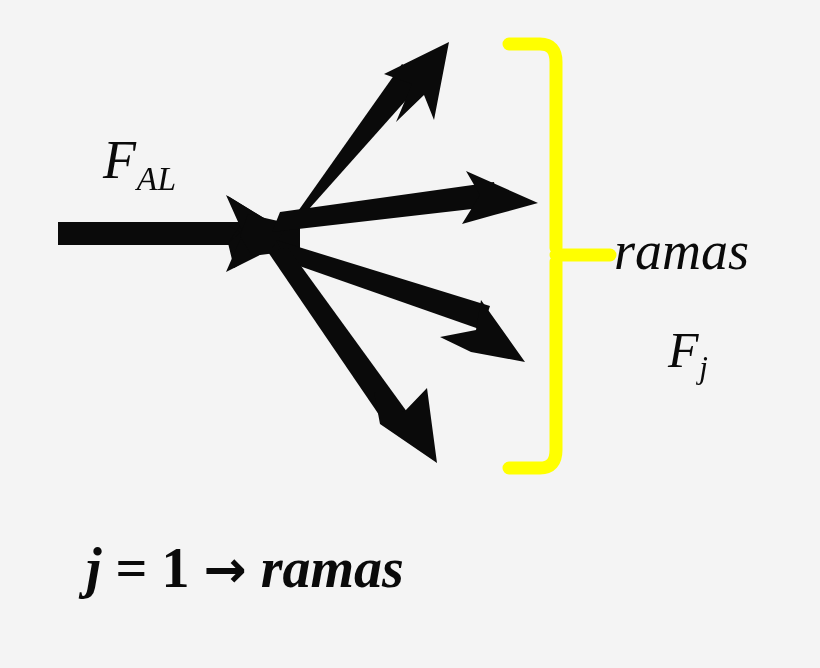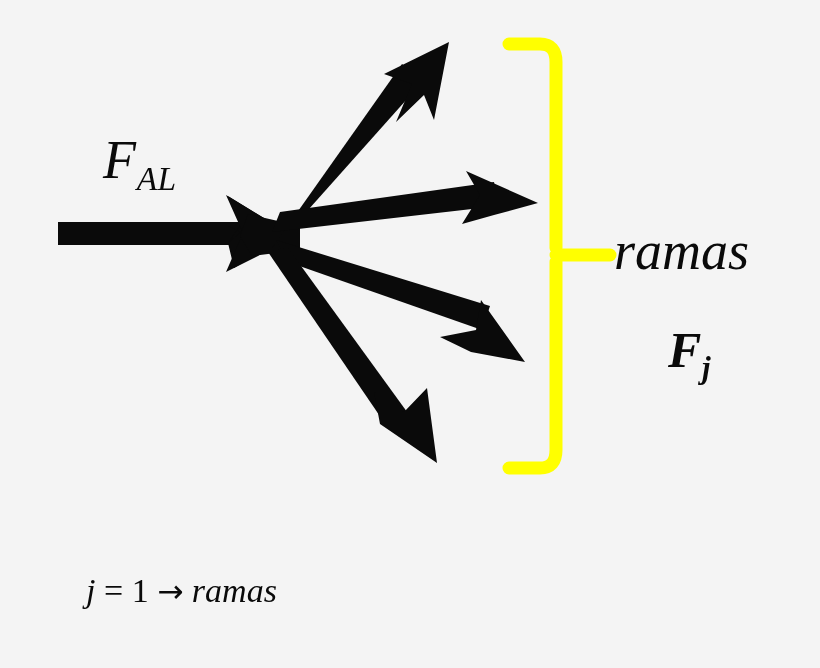--- a/index.html
+++ b/index.html
@@ -54,24 +54,24 @@
   .arrow-glyph {
     font-style: normal;
     font-family: "DejaVu Sans", sans-serif;
     font-size: 0.92em;
   }
 
   
   #label-f-al      { left: 103px; top: 133px; font-size: 54px; }
   #label-f-i-al    { left: 92px;  top: 268px; font-size: 54px; }
   #label-ramas     { left: 614px; top: 224px; font-size: 54px; }
-  #label-f-j       { left: 668px; top: 325px; font-size: 50px; font-weight: bold; }
+  #label-f-j       { left: 668px; top: 325px; font-size: 50px; }
   #label-f-i-j     { left: 660px; top: 385px; font-size: 50px; }
   #label-eq-i      { left: 86px;  top: 473px; font-size: 50px; }
-  #label-eq-j      { left: 86px;  top: 574px; font-size: 34px; }
+  #label-eq-j      { left: 86px;  top: 540px; font-size: 56px; font-weight: bold; }
 </style>
 </head>
 <body>
 
 <div id="diagram-root">
 
   <svg id="diagram-canvas" viewBox="0 0 820 668" xmlns="http://www.w3.org/2000/svg">
 
     <rect x="0" y="0" width="820" height="668" fill="#f4f4f4"></rect>
 

